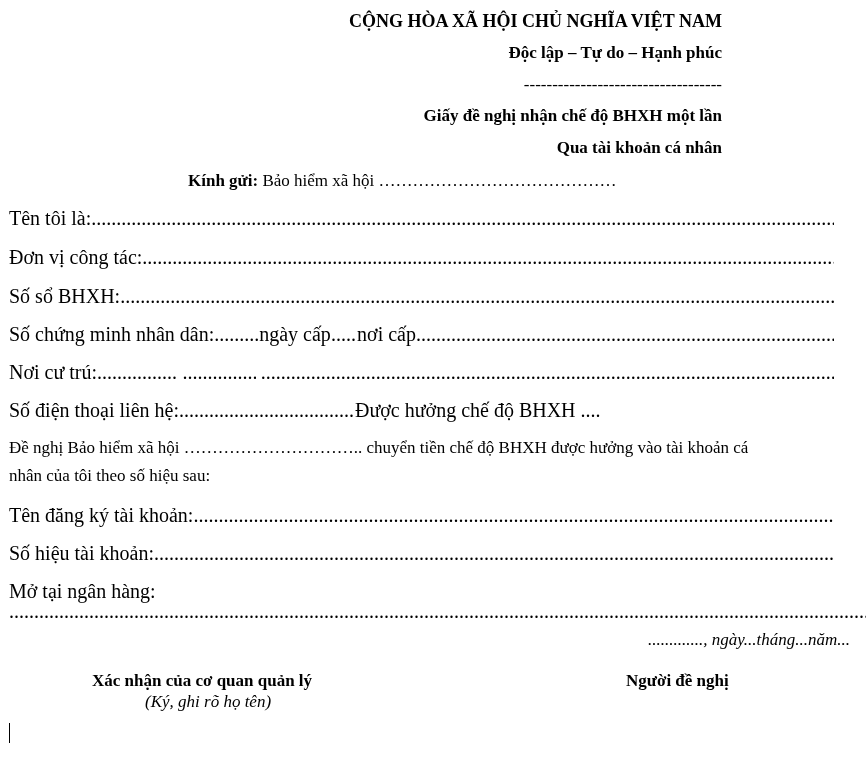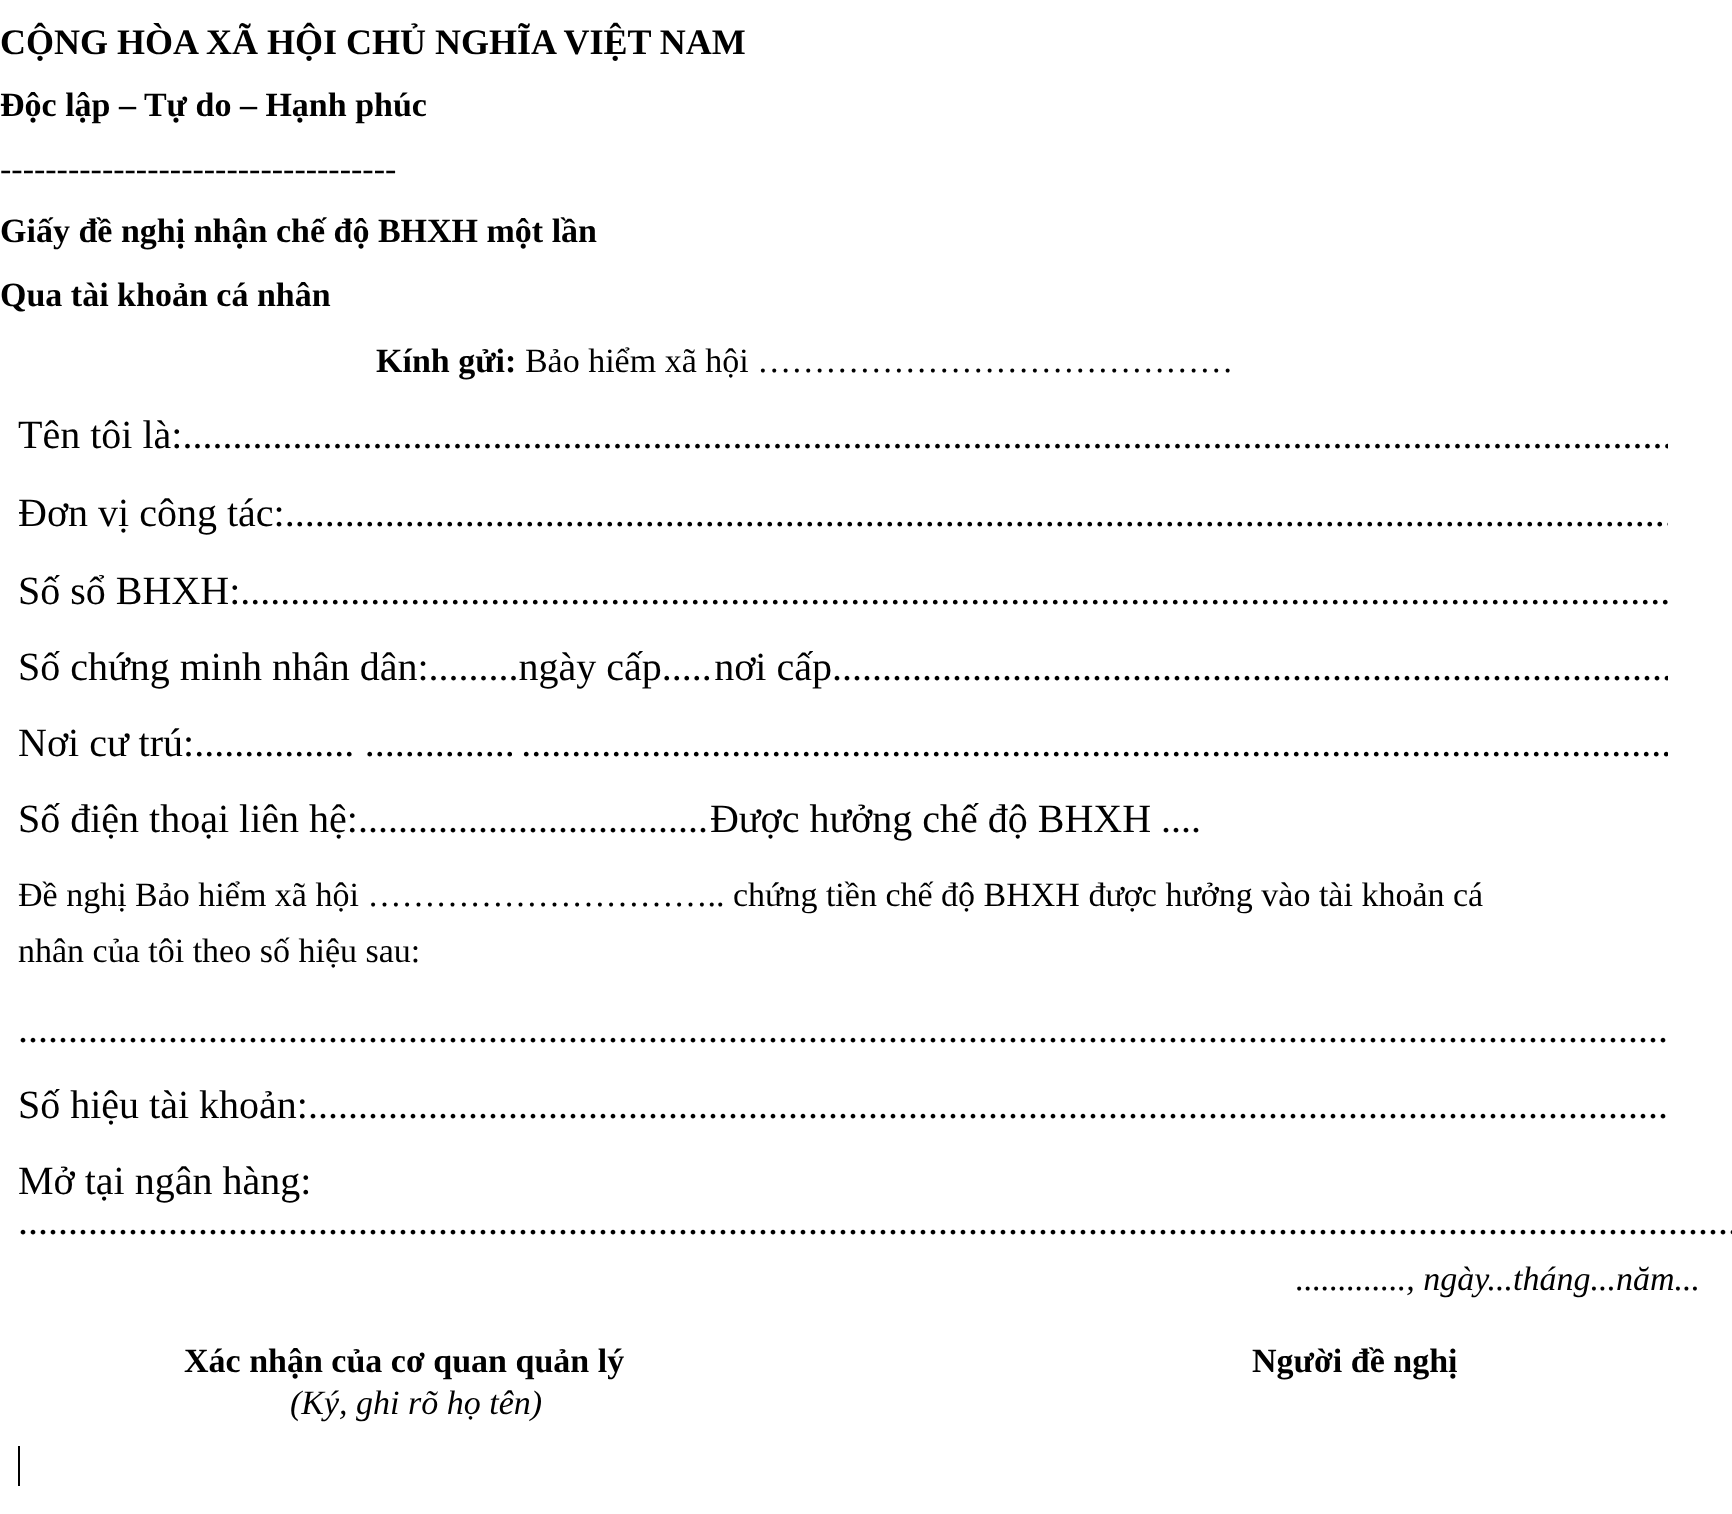--- a/index.html
+++ b/index.html
@@ -1,19 +1,19 @@
 <!DOCTYPE html>
 <html><head>
 <meta charset="utf-8">
 <style>
   html, body { margin: 0; padding: 0; background: #ffffff; }
   body { width: 866px; height: 757px; position: relative; overflow: hidden;
          font-family: "Liberation Serif", serif; color: #000; }
   .line { position: absolute; white-space: nowrap; font-size: 17px; line-height: 20px; }
-  .center { left: 0; width: 722px; text-align: left; }
+  .center { left: 0; width: 722px; text-align: right; }
   .b { font-weight: bold; }
   .i { font-style: italic; }
   .field { position: absolute; left: 9px; width: 825px; display: flex; align-items: baseline;
            font-size: 20px; line-height: 20px; white-space: nowrap; }
   .dots { flex: 1 1 auto; overflow: hidden; letter-spacing: 0px; }
   .dots::after { content: "....................................................................................................................................................................................................................................................................................................................................................................."; }
   .seg { display: inline-block; overflow: hidden; vertical-align: baseline; }
   .seg::after { content: "....................................................................................................................................................................................................................."; }
   .cursor { position: absolute; left: 9px; top: 723px; width: 1px; height: 20px; background: #000; }
 </style>
@@ -64,24 +64,25 @@
     <span>&nbsp;</span>
     <span class="dots"></span>
 </div>
 
 <div class="field" style="top:400px;">
   <span>Số điện thoại liên hệ:</span>
     <span class="seg" style="width:176px;"></span>
     <span>Được hưởng chế độ BHXH ....</span>
 </div>
 
-<div class="line" style="top:438px;left:9px;">Đề nghị Bảo hiểm xã hội ………………………….. chứng tiền chế độ BHXH được hưởng vào tài khoản cá</div>
+<div class="line" style="top:438px;left:9px;">Đề nghị Bảo hiểm xã hội ………………………….. chuyển tiền chế độ BHXH được hưởng vào tài khoản cá</div>
 <div class="line" style="top:466px;left:9px;">nhân của tôi theo số hiệu sau:</div>
 
 <div class="field" style="top:505px;">
+  <span>Tên đăng ký tài khoản:</span>
     <span class="dots"></span>
 </div>
 
 <div class="field" style="top:543px;">
   <span>Số hiệu tài khoản:</span>
     <span class="dots"></span>
 </div>
 
 <div class="field" style="top:581px;flex-direction:column;">
   <span>Mở tại ngân hàng: </span>

